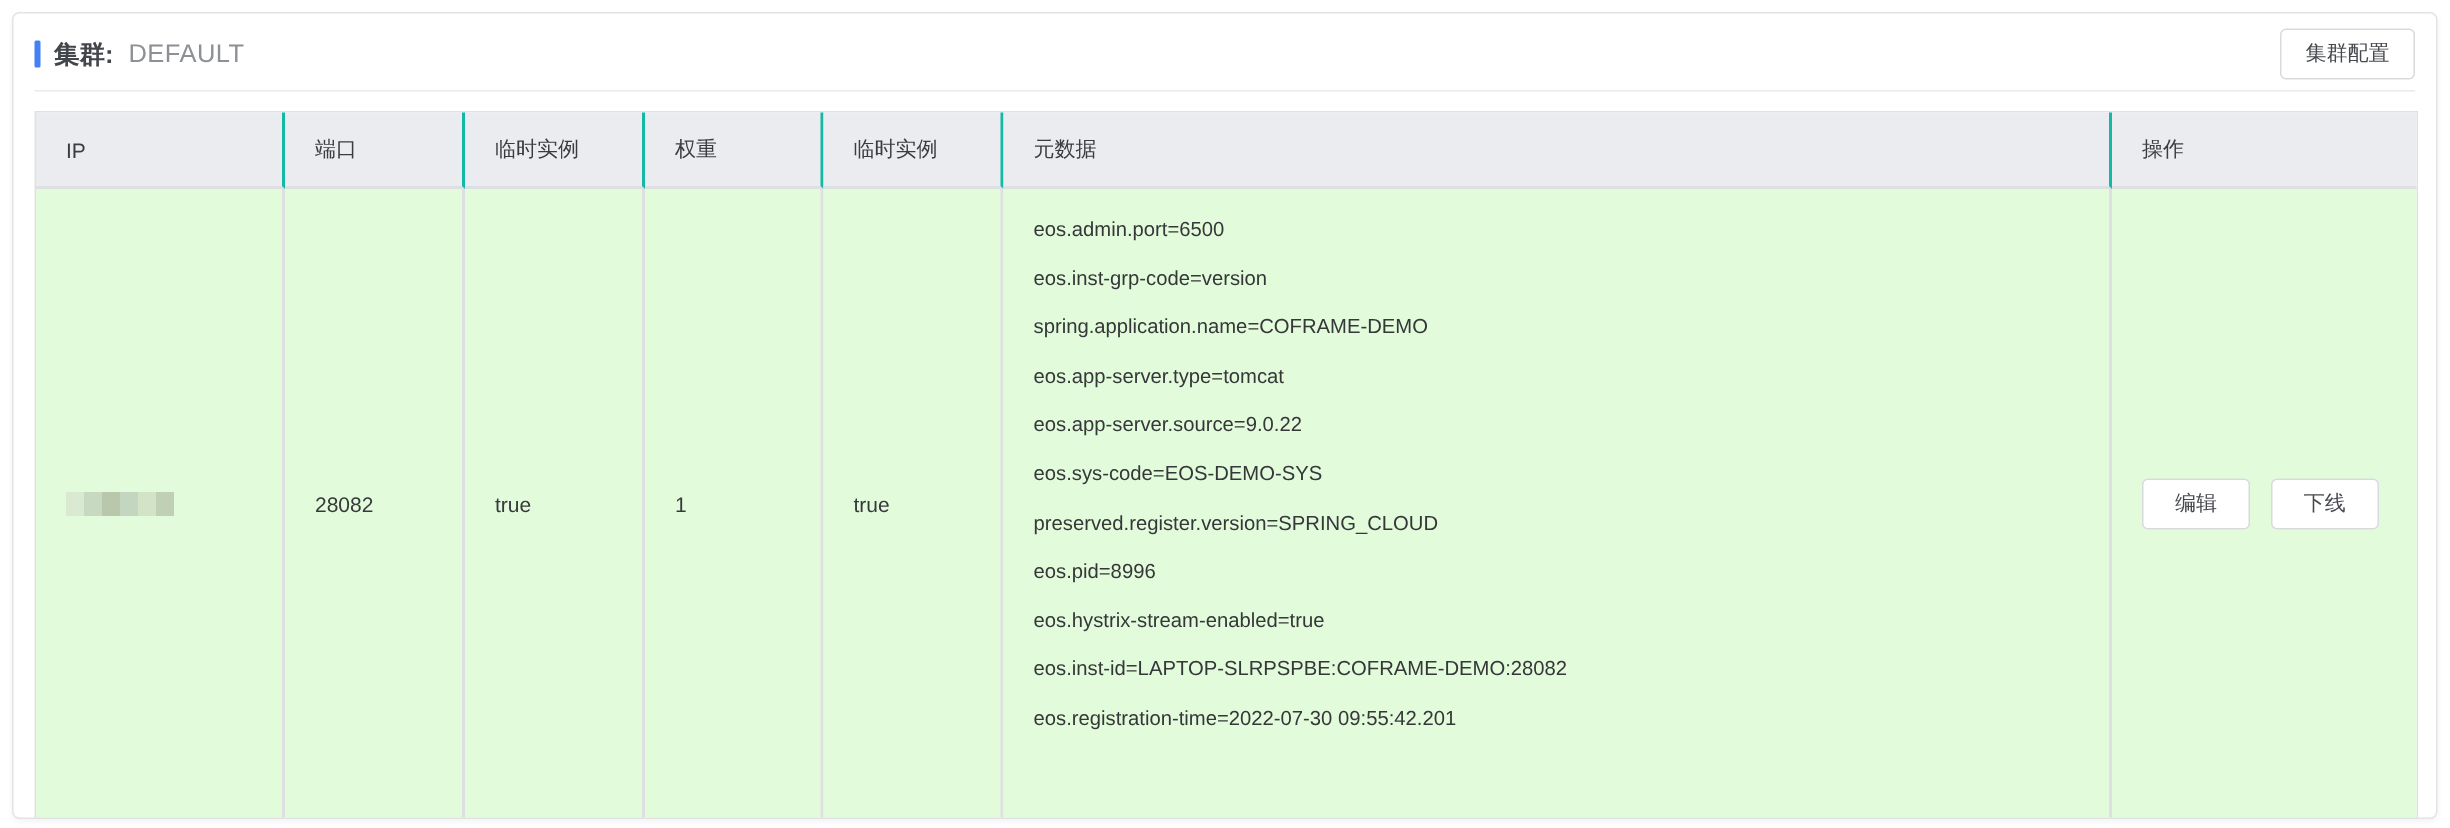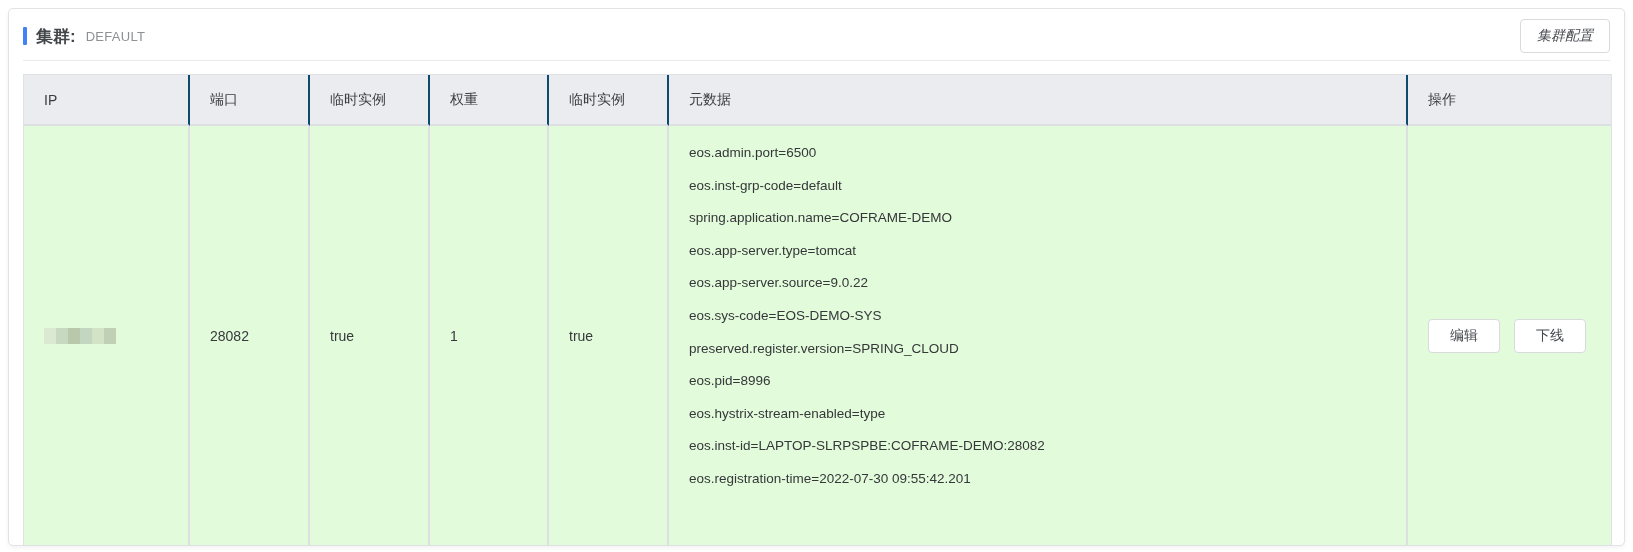--- a/index.html
+++ b/index.html
@@ -14,35 +14,35 @@
     border-radius:5px;box-shadow:0 2px 4px rgba(0,0,0,.05);
     padding:0 14px;
   }
   .panel-header{
     display:flex;align-items:center;justify-content:space-between;
     padding:11px 0 8px;border-bottom:1px solid #e9eaec;height:32px;
   }
   .title-left{display:flex;align-items:center;}
   .accent-bar{display:inline-block;width:4px;height:18px;background:#4381f5;border-radius:1px;margin-right:9px;}
   .panel-title{font-size:17px;font-weight:bold;color:#43464b;}
-  .cluster-name{font-size:13px;color:#8d9095;margin-left:10px;letter-spacing:.3px;text-align:right;}
+  .cluster-name{font-size:17px;color:#8d9095;margin-left:10px;letter-spacing:.3px;text-align:right;}
   .btn{
     background:#fff;border:1px solid #d8dade;border-radius:4px;
     font-size:14px;color:#46494e;cursor:pointer;
     font-family:"Liberation Sans","DejaVu Sans",sans-serif;
   }
-  .config-btn{padding:7px 16px;font-style:italic;}
+  .config-btn{padding:7px 16px;}
   table.instances{
     margin-top:13px;width:1587px;table-layout:fixed;
     border-collapse:separate;border-spacing:0;
     border:1px solid #dfe1e5;font-size:14px;color:#37393c;
   }
   .instances th{
     background:#ebecef;height:49px;text-align:left;font-weight:normal;
-    padding:0 0 0 20px;border-right:2px solid #0c4a6e;border-bottom:2px solid #dddfe3;
+    padding:0 0 0 20px;border-right:2px solid #14b8a6;border-bottom:2px solid #dddfe3;
     font-size:14px;color:#3a3c40;overflow:hidden;white-space:nowrap;
   }
   .instances th:last-child{border-right:none;}
   .instances td{
     background:#e2fbdb;height:408px;vertical-align:middle;
     padding:0 0 0 20px;border-right:2px solid #dddfe3;overflow:hidden;
   }
   .instances td:last-child{border-right:none;}
   td.meta-cell{vertical-align:top;padding-top:11px;}
   .meta-line{line-height:32.6px;font-size:13.5px;color:#353739;white-space:nowrap;}
@@ -96,28 +96,28 @@
               <span style="background: rgb(211, 228, 198);"></span>
               <span style="background: rgb(191, 208, 180);"></span>
             </span>
         </td>
         <td>28082</td>
         <td>true</td>
         <td>1</td>
         <td>true</td>
         <td class="meta-cell">
           <div class="meta-line">eos.admin.port=6500</div>
-          <div class="meta-line">eos.inst-grp-code=default</div>
+          <div class="meta-line">eos.inst-grp-code=version</div>
           <div class="meta-line">spring.application.name=COFRAME-DEMO</div>
           <div class="meta-line">eos.app-server.type=tomcat</div>
           <div class="meta-line">eos.app-server.source=9.0.22</div>
           <div class="meta-line">eos.sys-code=EOS-DEMO-SYS</div>
           <div class="meta-line">preserved.register.version=SPRING_CLOUD</div>
           <div class="meta-line">eos.pid=8996</div>
-          <div class="meta-line">eos.hystrix-stream-enabled=type</div>
+          <div class="meta-line">eos.hystrix-stream-enabled=true</div>
           <div class="meta-line">eos.inst-id=LAPTOP-SLRPSPBE:COFRAME-DEMO:28082</div>
           <div class="meta-line">eos.registration-time=2022-07-30 09:55:42.201</div>
         </td>
         <td>
           <button class="btn action-btn">编辑</button>
           <button class="btn action-btn">下线</button>
         </td>
       </tr>
     </tbody>
   </table>

